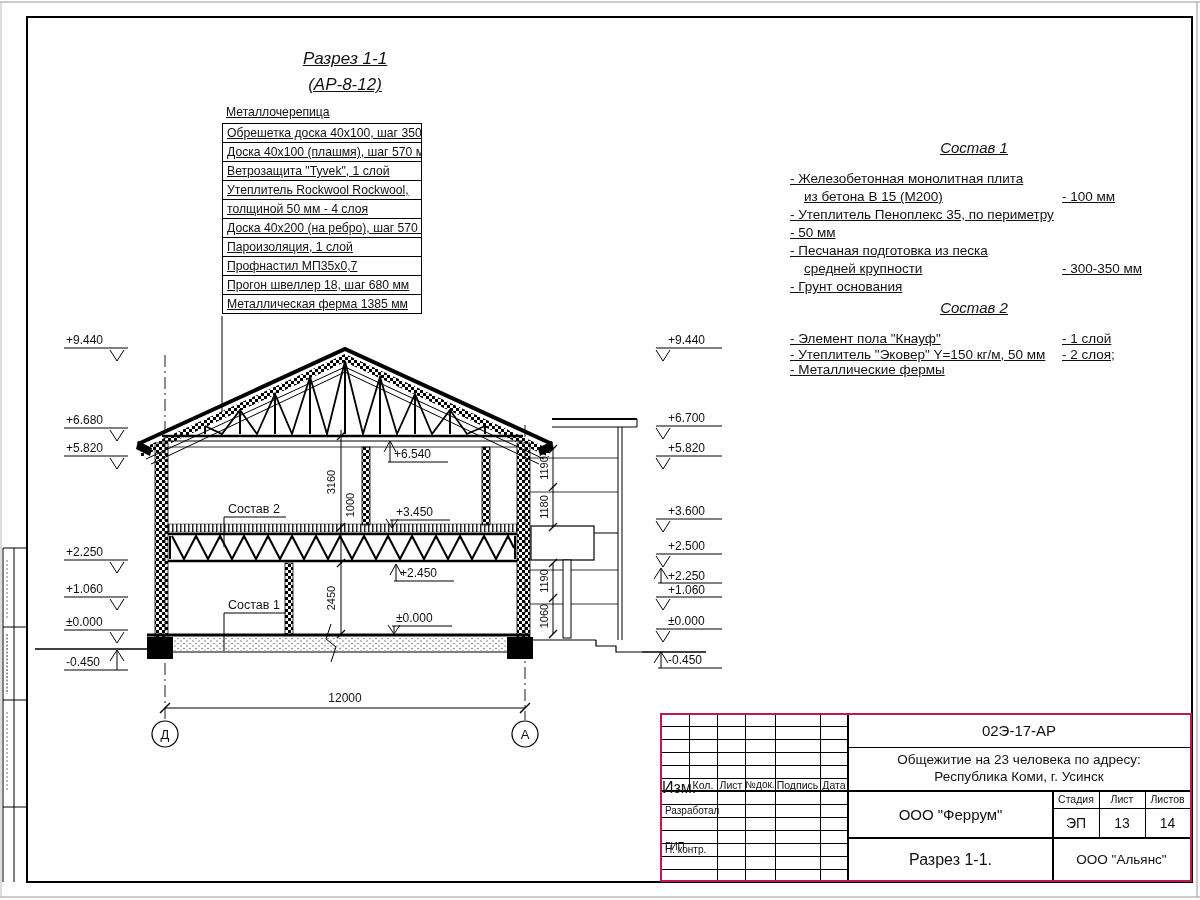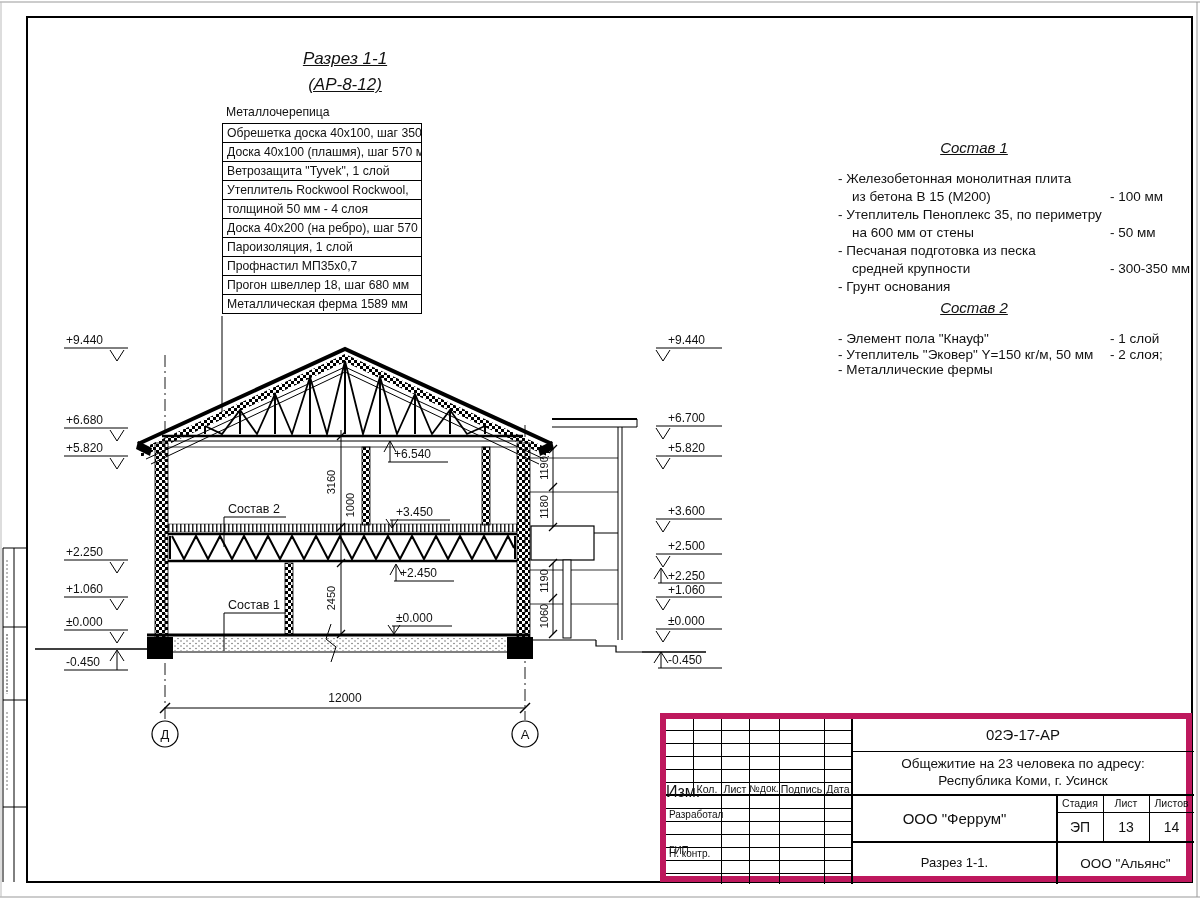--- a/index.html
+++ b/index.html
@@ -7,51 +7,51 @@
   .page { position:relative; width:1200px; height:900px; background:#fff; overflow:hidden;
           font-family:"Liberation Sans", sans-serif; color:#111; }
   svg { position:absolute; left:0; top:0; }
   svg text { font-family:"Liberation Sans", sans-serif; fill:#111; }
   .elevt { font-size:12px; }
   .dimv  { font-size:11px; }
   .dimh  { font-size:12px; }
   .axis-letter { font-size:13px; }
   .slabel { font-size:12.5px; }
 
-  .abs { position:absolute; }
+  .abs { position:absolute;text-decoration:underline; }
 
   
   .pgtitle { left:278px; top:46px; width:134px; text-align:center;
              font-size:17px; font-style:italic; line-height:1.55; }
   .pgtitle div { text-decoration:underline; }
 
   
   .callout { left:222px; top:104px; width:200px; font-size:12.2px; }
   .callout-h { padding:1px 0 4px 4px; }
   .callout-box { border:1px solid #000; border-bottom:none; }
   .callout-box .crow { height:19px; line-height:18px; border-bottom:1px solid #000;
                        padding-left:4px; white-space:nowrap; overflow:hidden; }
 
   
   .sostav { width:368px; font-size:13.5px; }
   .sostav .stitle { text-align:center; font-style:italic; text-decoration:underline;
                     font-size:15px; }
-  .sostav .srow { display:flex; white-space:nowrap;margin-left:48px; }
+  .sostav .srow { display:flex; white-space:nowrap; }
   .sostav .t { flex:0 0 272px; }
   .sostav .t.ind { padding-left:14px; }
   .sostav .v { flex:1; }
   .sostav1 { left:790px; top:139px; }
   .sostav1 .stitle { margin-bottom:14px; }
   .sostav1 .srow { line-height:18px; }
   .sostav2 { left:790px; top:299px; }
   .sostav2 .stitle { margin-bottom:15px; }
   .sostav2 .srow { line-height:15.5px; }
 
   
-  .tb { left:660px; top:713px; width:532px; height:169px; border:6px solid #be185d; }
+  .tb { left:660px; top:713px; width:532px; height:169px; border:2px solid #be185d; }
   .tb .hl, .tb .vl { position:absolute; background:#000; }
   .tb .txt { position:absolute; white-space:nowrap; }
   .tb .ctr { text-align:center; }
 </style>
 </head>
 <body>
 
 <div class="page">
 
 <svg width="1200" height="900" viewBox="0 0 1200 900">
@@ -339,40 +339,39 @@
   <div class="callout-box">
     <div class="crow">Обрешетка доска 40х100, шаг 350 мм</div>
     <div class="crow">Доска 40х100 (плашмя), шаг 570 мм</div>
     <div class="crow">Ветрозащита "Tyvek", 1 слой</div>
     <div class="crow">Утеплитель Rockwool Rockwool,</div>
     <div class="crow">толщиной 50 мм - 4 слоя</div>
     <div class="crow">Доска 40х200 (на ребро), шаг 570 мм</div>
     <div class="crow">Пароизоляция, 1 слой</div>
     <div class="crow">Профнастил МП35х0,7</div>
     <div class="crow">Прогон швеллер 18, шаг 680 мм</div>
-    <div class="crow">Металлическая ферма 1589 мм</div>
+    <div class="crow">Металлическая ферма 1385 мм</div>
   </div>
 </div>
 
 <div class="abs sostav sostav1">
   <div class="stitle">Состав 1</div>
   <div class="srow">
         <span class="t">- Железобетонная  монолитная плита</span>
         <span class="v"></span>
       </div>
   <div class="srow">
         <span class="t ind">из бетона В 15 (М200)</span>
         <span class="v">- 100 мм</span>
       </div>
   <div class="srow">
         <span class="t">- Утеплитель Пеноплекс 35, по периметру</span>
         <span class="v"></span>
       </div>
   <div class="srow">
-        <span class="t ind">на 600 мм от стены</span>
         <span class="v">- 50 мм</span>
       </div>
   <div class="srow">
         <span class="t">- Песчаная подготовка из песка</span>
         <span class="v"></span>
       </div>
   <div class="srow">
         <span class="t ind">средней крупности</span>
         <span class="v">- 300-350 мм</span>
       </div>
@@ -437,17 +436,17 @@
   <div class="txt" style="left:3px;top:90px;font-size:10px">Разработал</div>
   <div class="txt" style="left:3px;top:129px;font-size:10px">Н. контр.</div>
   <div class="txt" style="left:3px;top:126px;font-size:10px">ГИП</div>
   <div class="txt ctr" style="left:186px;top:91px;width:205px;font-size:15px">ООО "Феррум"</div>
   <div class="txt ctr" style="left:391px;top:78px;width:46px;font-size:10.5px">Стадия</div>
   <div class="txt ctr" style="left:437px;top:78px;width:46px;font-size:10.5px">Лист</div>
   <div class="txt ctr" style="left:483px;top:78px;width:45px;font-size:10.5px">Листов</div>
   <div class="txt ctr" style="left:391px;top:100px;width:46px;font-size:14px">ЭП</div>
   <div class="txt ctr" style="left:437px;top:100px;width:46px;font-size:14px">13</div>
   <div class="txt ctr" style="left:483px;top:100px;width:45px;font-size:14px">14</div>
-  <div class="txt ctr" style="left:186px;top:136px;width:205px;font-size:13px">Разрез 1-1.</div>
+  <div class="txt ctr" style="left:186px;top:136px;width:205px;font-size:16px">Разрез 1-1.</div>
   <div class="txt ctr" style="left:391px;top:137px;width:137px;font-size:13.5px">ООО "Альянс"</div>
 </div>
 
 </div>
 
 </body></html>

